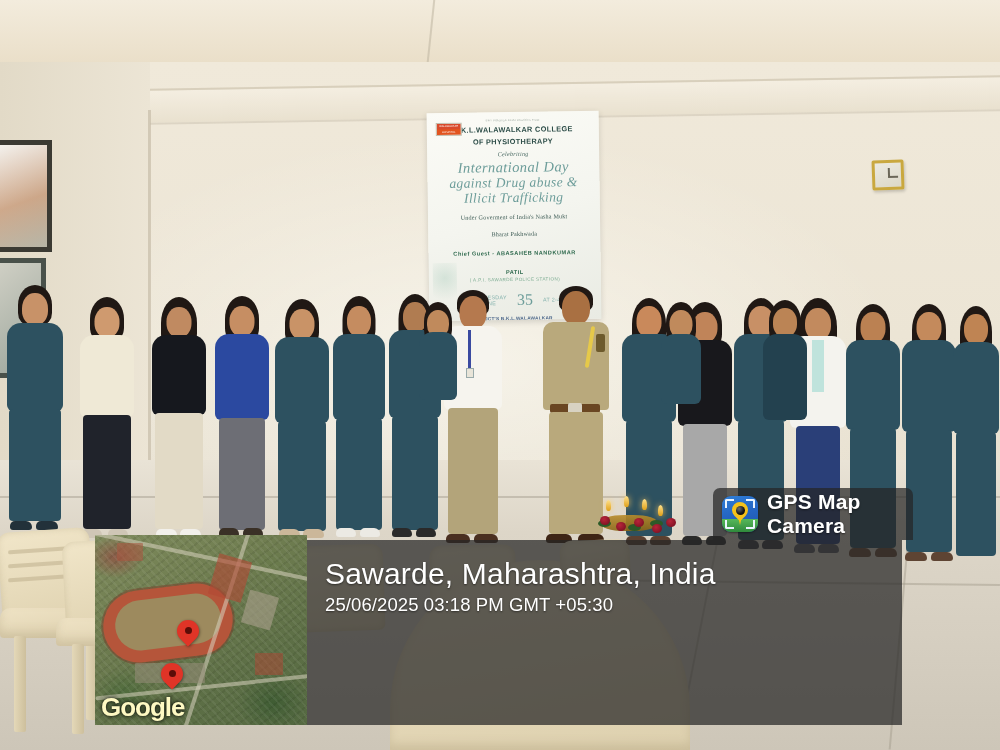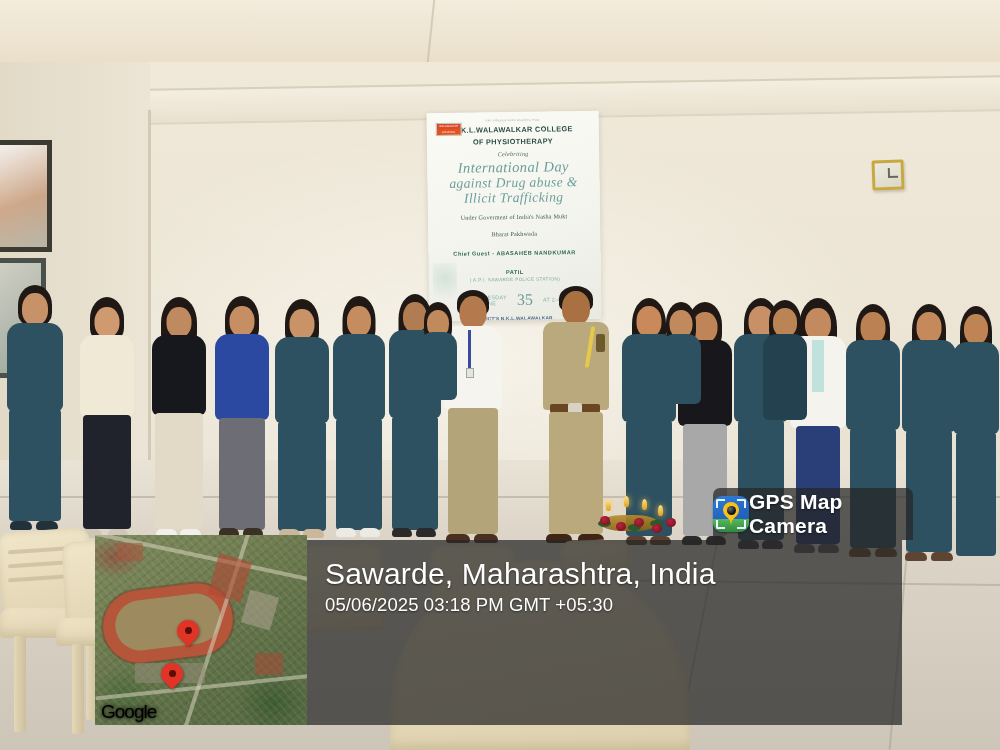--- a/index.html
+++ b/index.html
@@ -238,30 +238,30 @@
   .map-pin .pin-body{
     position:absolute; left:0; top:0; width:22px; height:22px; border-radius:50% 50% 50% 0;
     background:#e03427; transform:rotate(-45deg);
     box-shadow:0 1px 3px rgba(0,0,0,.45);
   }
   .map-pin .pin-dot{
     position:absolute; left:7.5px; top:7px; width:7px; height:7px; border-radius:50%; background:#5c0d08;
   }
   .google-wm{
     position:absolute; left:6px; bottom:2px;
-    font-size:19px; font-weight:normal; color:#000000; letter-spacing:-1px;
+    font-size:26px; font-weight:bold; color:#fef9c3; letter-spacing:-1px;
     text-shadow:0 0 3px rgba(0,0,0,.75), 0 0 6px rgba(0,0,0,.6);
     font-family:"Liberation Sans", sans-serif;
   }
 
   .gps-badge{
     position:absolute; left:713px; top:488px; width:200px; height:52px;
     background:rgba(38,38,38,.72);
     border-radius:7px 7px 0 0;
-    display:flex; align-items:center; padding-left:0;
+    display:flex; align-items:center; gap:9px; padding-left:9px;
   }
   .gps-logo{
     position:relative; width:36px; height:36px; border-radius:9px;
     background:linear-gradient(165deg,#2f7fd8 0%,#2566c4 45%,#1f56a8 100%);
     overflow:hidden; flex:0 0 auto;
     box-shadow:0 1px 2px rgba(0,0,0,.4);
   }
   .gps-logo .bracket{ position:absolute; border:2px solid #eaf4ff; width:9px; height:9px; }
   .gps-logo .b-tl{ left:3px; top:3px; border-right:none; border-bottom:none; border-radius:2px 0 0 0;}
   .gps-logo .b-tr{ right:3px; top:3px; border-left:none; border-bottom:none; border-radius:0 2px 0 0;}
@@ -546,21 +546,21 @@
 
     <div class="chair-back" style="left:300px;top:545px;width:84px;height:86px;transform:rotate(-2deg);"></div>
     <div class="chair-back" style="left:430px;top:545px;width:86px;height:88px;transform:rotate(-1deg);"></div>
     <div class="chair" style="left:390px;top:560px;width:300px;height:190px;border-radius:150px 150px 0 0;"></div>
     <div class="chair-back" style="left:560px;top:540px;width:70px;height:40px;transform:rotate(-2deg);"></div>
   </div>
 
   <div class="gps-band">
     <div class="gps-text">
       <div class="gps-title">Sawarde, Maharashtra, India</div>
-      <div class="gps-line">05/06/2025 03:18 PM GMT +05:30</div>
+      <div class="gps-line">25/06/2025 03:18 PM GMT +05:30</div>
     </div>
   </div>
 
   <div class="gps-map">
     <div class="map-img">
       <div class="map-base"></div>
       <div class="map-noise"></div>
       <div class="track-outer"></div>
       <div class="track-inner"></div>
       <div class="map-road" style="left:-10px;top:20px;width:240px;transform:rotate(12deg);"></div>

